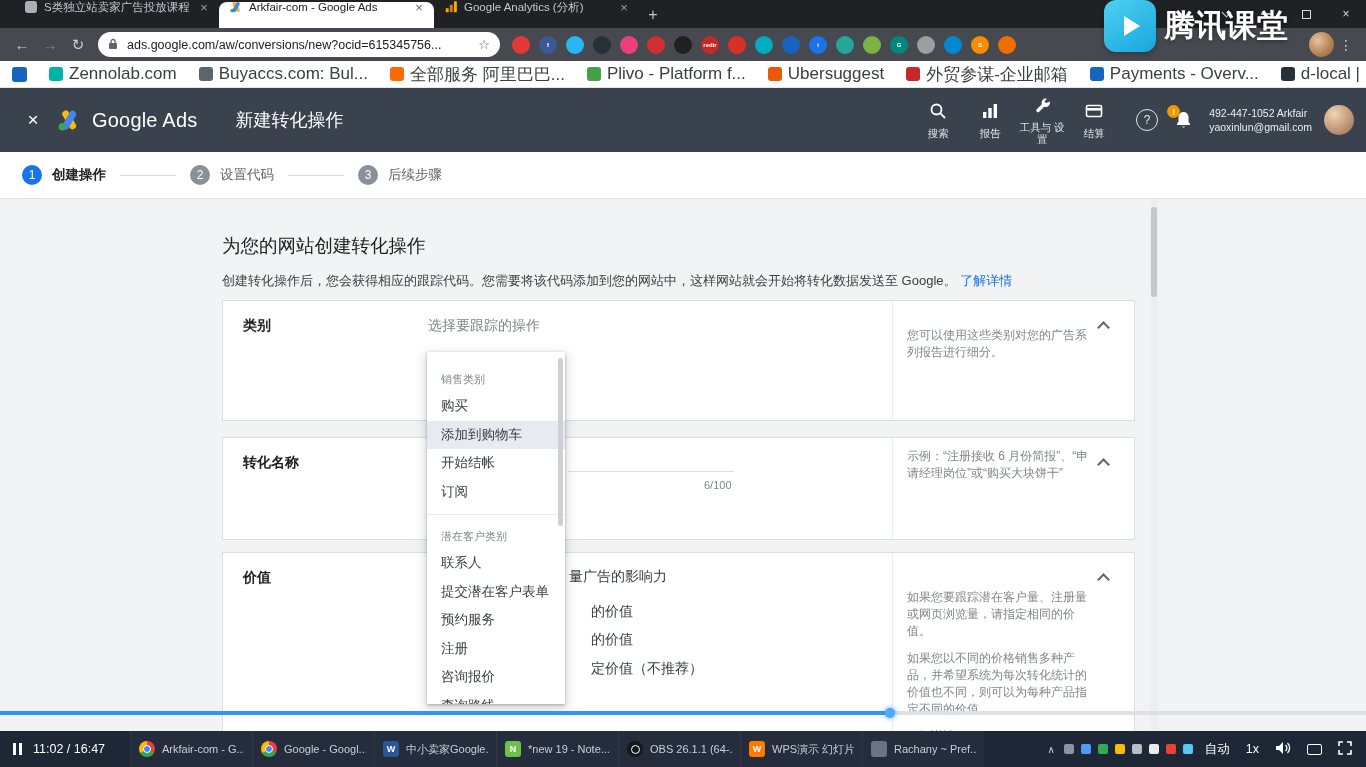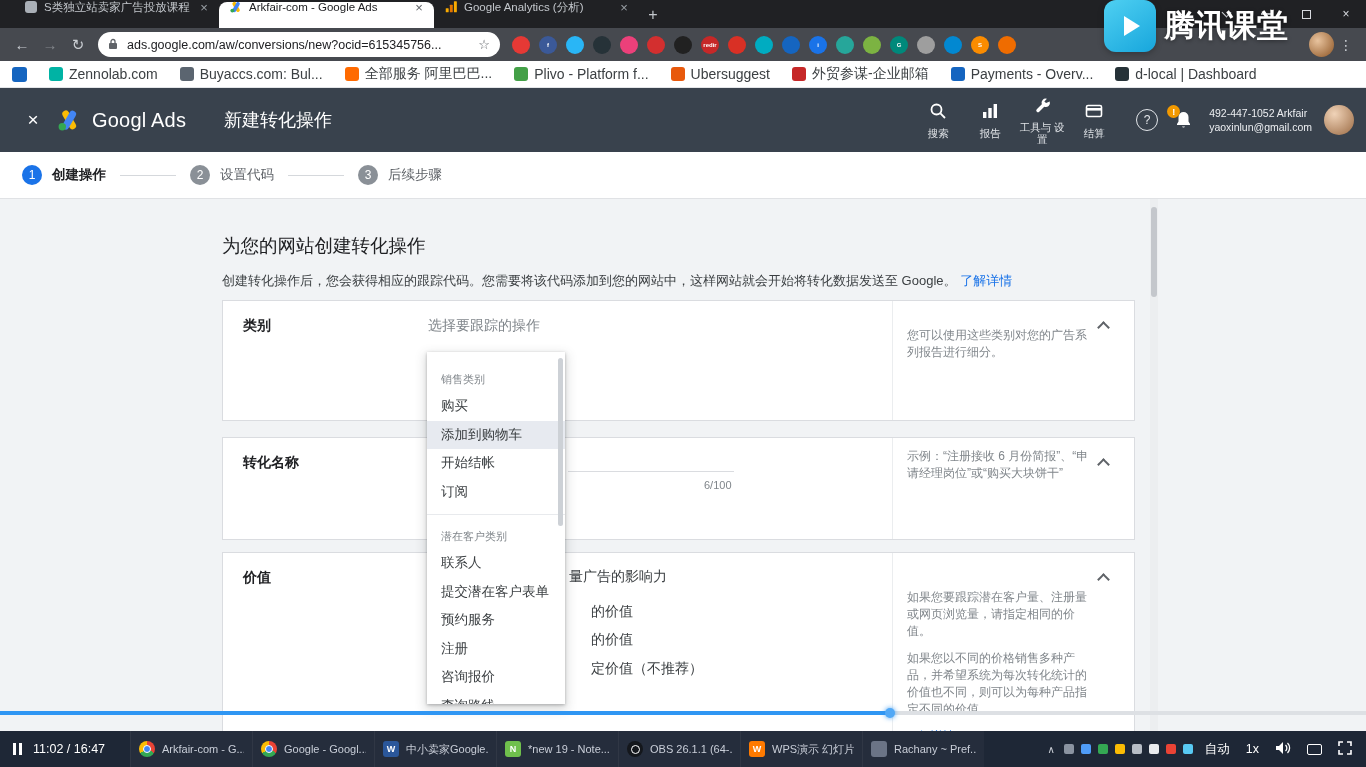--- a/index.html
+++ b/index.html
@@ -33,21 +33,21 @@
   .exts { display:flex; align-items:center; gap:9px; margin-left:6px; overflow:hidden; }
   .ext { width:18px; height:18px; border-radius:50%; color:#fff; font-size:6px; font-weight:bold; display:flex; align-items:center; justify-content:center; flex:none; overflow:hidden; }
   .tb-avatar { width:25px; height:25px; border-radius:50%; background:radial-gradient(circle at 35% 35%, #e8c39e, #8d5524); margin-left:auto; flex:none; }
   .menu-dots { width:24px; text-align:center; color:#c9cdd2; font-size:14px; flex:none; }
 
   
   .bookmarks { position:relative; z-index:5; display:flex; align-items:center; gap:22px; height:27px; background:#fff; border-bottom:1px solid #e3e5e8; padding:0 12px; overflow:hidden; }
   .bm-lead { width:15px; height:15px; border-radius:3px; flex:none; }
   .bm { display:flex; align-items:center; gap:6px; flex:none; }
   .bm-dot { width:14px; height:14px; border-radius:3px; flex:none; }
-  .bm-label { font-size:14px; color:#3c4043; white-space:nowrap; }
+  .bm-label { font-size:17px; color:#3c4043; white-space:nowrap; }
 
   
   .adsbar { position:relative; z-index:5; display:flex; align-items:center; height:64px; background:#39424d; color:#fff; padding:0 12px 0 18px; }
   .ab-close { font-size:19px; color:#fff; width:30px; text-align:center; flex:none; }
   .ab-logo { margin-left:8px; flex:none; display:flex; }
   .ab-brand { font-size:20px; margin-left:10px; letter-spacing:.2px; white-space:nowrap; }
   .ab-title { font-size:18px; margin-left:38px; white-space:nowrap; }
   .ab-right { margin-left:auto; display:flex; align-items:center; }
   .ab-nav { width:48px; display:flex; flex-direction:column; align-items:center; gap:3px; margin:0 2px; }
   .ab-lbl { font-size:10.5px; color:#e3e6ea; text-align:center; line-height:12px; }
@@ -263,21 +263,21 @@
 
   <div class="adsbar">
     <span class="ab-close">×</span>
     <span class="ab-logo">
       <svg viewBox="0 0 24 24" width="26" height="26">
           <rect x="9" y="2.5" width="6.4" height="19" rx="3.2" fill="#fbbc04" transform="rotate(-30 12 12)"></rect>
           <rect x="9" y="2.5" width="6.4" height="19" rx="3.2" fill="#4285f4" transform="rotate(30 12 12)"></rect>
           <circle cx="5.8" cy="18.2" r="3.4" fill="#34a853"></circle>
         </svg>
     </span>
-    <span class="ab-brand">Googl Ads</span>
+    <span class="ab-brand">Google Ads</span>
     <span class="ab-title">新建转化操作</span>
     <div class="ab-right">
       <div class="ab-nav">
         <span><svg width="18" height="18" viewBox="0 0 18 18">
               <circle cx="7.5" cy="7.5" r="5" stroke="#fff" stroke-width="1.8" fill="none"></circle>
               <path d="M11.4 11.4 16 16" stroke="#fff" stroke-width="1.8"></path>
             </svg></span>
         <span class="ab-lbl">搜索</span>
       </div>
       <div class="ab-nav">

